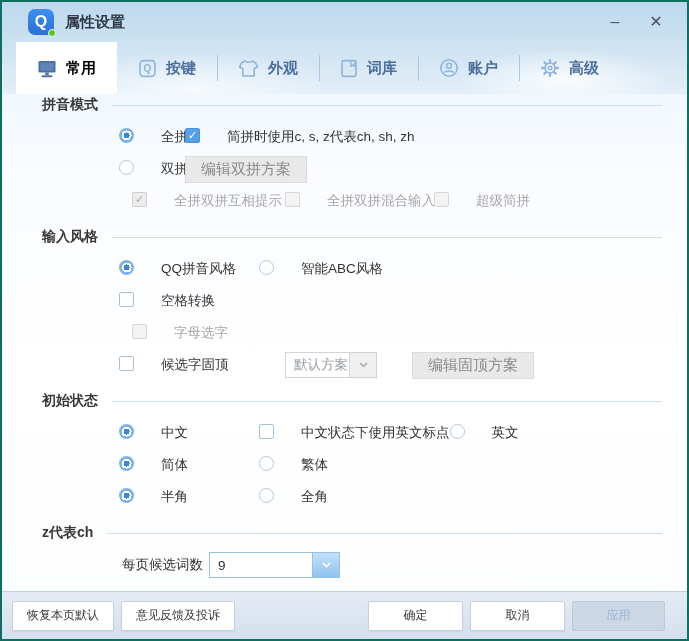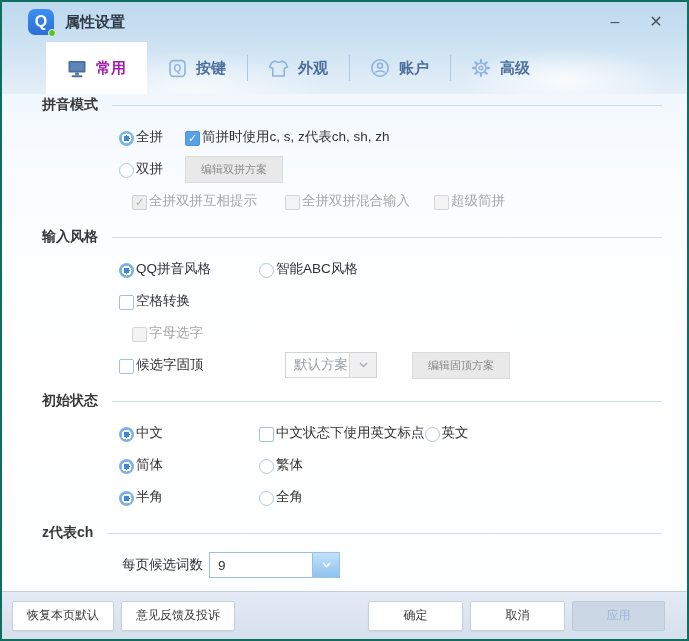--- a/index.html
+++ b/index.html
@@ -17,51 +17,51 @@
   .titlebar { height:40px; display:flex; align-items:center; padding:0 20px 0 26px; }
   .logo { position:relative; width:26px; height:26px; border-radius:7px; background:linear-gradient(180deg,#3e8ff0,#2a6fd8); color:#fff; font-weight:bold; font-size:16px; display:flex; align-items:center; justify-content:center; margin-right:11px; }
   .logo .dot { position:absolute; right:-2px; bottom:-2px; width:8px; height:8px; border-radius:50%; background:#57c520; border:1.5px solid #eaf3fa; }
   .title { font-size:15px; font-weight:bold; color:#2e3a47; flex:1; }
   .win-controls { display:flex; align-items:center; gap:19px; }
   .win-btn { width:22px; text-align:center; font-size:16px; color:#4b5560; cursor:default; line-height:22px; }
 
   .tabbar { display:flex; height:52px; padding-left:14px; align-items:stretch; }
   .tab { position:relative; display:flex; align-items:center; gap:9px; padding:0 21px; font-size:15px; font-weight:bold; color:#4d6f9d; cursor:default; }
   .tab:not(:first-child)::before { content:""; position:absolute; left:0; top:13px; width:1px; height:26px; background:#abc8e2; }
-  .tab.active { background:#fff; color:#a21caf;margin-left:30px; }
+  .tab.active { background:#fff; color:#000000; }
   .tab.active::before, .tab.active + .tab::before { display:none; }
   .ticon { display:flex; align-items:center; }
 
   
   .content { flex:1; background:linear-gradient(180deg,#f1f8fd 0%,#fafcff 16%,#ffffff 55%,#fdfeff 100%); padding-top:2px; }
   .sec { display:flex; align-items:center; margin:12px 25px 0 40px; height:18px; }
   .sec:first-child { margin-top:0;justify-content:center; }
   .sec-title { font-size:14px; font-weight:bold; color:#383838; white-space:nowrap; }
   .sec-line { flex:1; height:1px; background:#cbdff0; margin-left:14px; }
 
   .row { display:flex; align-items:center; margin-left:117px; height:30px; margin-top:2px; }
   .row.first { margin-top:8px; }
   .row.indent { margin-left:130px; }
-  .field { display:flex; align-items:flex-end; gap:2px; }
+  .field { display:flex; align-items:flex-start; gap:27px; }
   .fw66{width:66px}.fw140{width:140px}.fw133{width:133px}.fw166{width:166px}.fw153{width:153px}.fw149{width:149px}
   .lbl { font-size:13.5px; color:#333; white-space:nowrap; }
   .lbl.dis { color:#a6a6a6; }
 
   .radio { width:15px; height:15px; border-radius:50%; flex:none; }
   .radio.on  { background:radial-gradient(circle,#3f87d4 0 3px,#ffffff 3px 5px,#7cb2ea 5px 7.5px); }
   .radio.off { background:#fff; border:1px solid #b3c7da; }
 
   .cb { width:15px; height:15px; border-radius:2px; flex:none; display:flex; align-items:center; justify-content:center; font-size:11px; line-height:1; }
   .cb.checked { background:#56a0e8; border:1px solid #4a94de; color:#fff; }
   .cb.checked::after { content:"✓"; font-weight:bold; }
   .cb.unchecked { background:#fff; border:1px solid #a9bfd6; }
   .cb.unchecked.dis { background:#f3f3f3; border:1px solid #d6d6d6; }
   .cb.checked.dis { background:#ededed; border:1px solid #cfcfcf; color:#ababab; }
 
-  .gbtn { height:27px; background:#e9e9e9; border:1px solid #dcdcdc; color:#8b8b8b; font-size:11px; padding:0 15px; font-family:inherit; }
+  .gbtn { height:27px; background:#e9e9e9; border:1px solid #dcdcdc; color:#8b8b8b; font-size:15px; padding:0 15px; font-family:inherit; }
 
   .dropdown { display:flex; align-items:stretch; height:26px; background:#fff; overflow:hidden; }
   .dd-value { flex:1; display:flex; align-items:center; padding-left:8px; font-size:13.5px; }
   .dd-btn { width:27px; display:flex; align-items:center; justify-content:center; }
   .dd-disabled { border:1px solid #cfd4d9; }
   .dd-disabled .dd-value { color:#9aa0a6; }
   .dd-disabled .dd-btn { background:#f0f0f0; border-left:1px solid #d8d8d8; }
   .dd-enabled { border:1px solid #9cc0e0; }
   .dd-enabled .dd-value { color:#333; }
   .dd-enabled .dd-btn { background:linear-gradient(180deg,#c2e1fa,#8fc3ef); border-left:1px solid #9cc0e0; }
@@ -115,20 +115,29 @@
         </span>
         <span>按键</span>
       </div>
       <div class="tab">
         <span class="ticon">
           <svg width="21" height="19" viewBox="0 0 21 19">
               <path d="M7 2 L3.5 3.8 L1.5 8 L4.8 9.5 L4.8 17 L16.2 17 L16.2 9.5 L19.5 8 L17.5 3.8 L14 2 C13.3 3.7 7.7 3.7 7 2 Z" fill="none" stroke="#8fb4db" stroke-width="1.6" stroke-linejoin="round"></path>
             </svg>
         </span>
         <span>外观</span>
+      </div>
+      <div class="tab">
+        <span class="ticon">
+          <svg width="18" height="19" viewBox="0 0 18 19">
+              <rect x="2" y="1.6" width="14" height="15.8" rx="1.6" fill="none" stroke="#8fb4db" stroke-width="1.6"></rect>
+              <path d="M10.8 2 v5.4 l2.1-1.7 2.1 1.7 V2" fill="none" stroke="#8fb4db" stroke-width="1.4" stroke-linejoin="round"></path>
+            </svg>
+        </span>
+        <span>词库</span>
       </div>
       <div class="tab">
         <span class="ticon">
           <svg width="20" height="20" viewBox="0 0 20 20">
               <circle cx="10" cy="10" r="8.2" fill="none" stroke="#8fb4db" stroke-width="1.6"></circle>
               <circle cx="10" cy="7.8" r="2.5" fill="none" stroke="#8fb4db" stroke-width="1.5"></circle>
               <path d="M5.3 14.7 C6.6 12.3 13.4 12.3 14.7 14.7" fill="none" stroke="#8fb4db" stroke-width="1.5"></path>
             </svg>
         </span>
         <span>账户</span>

